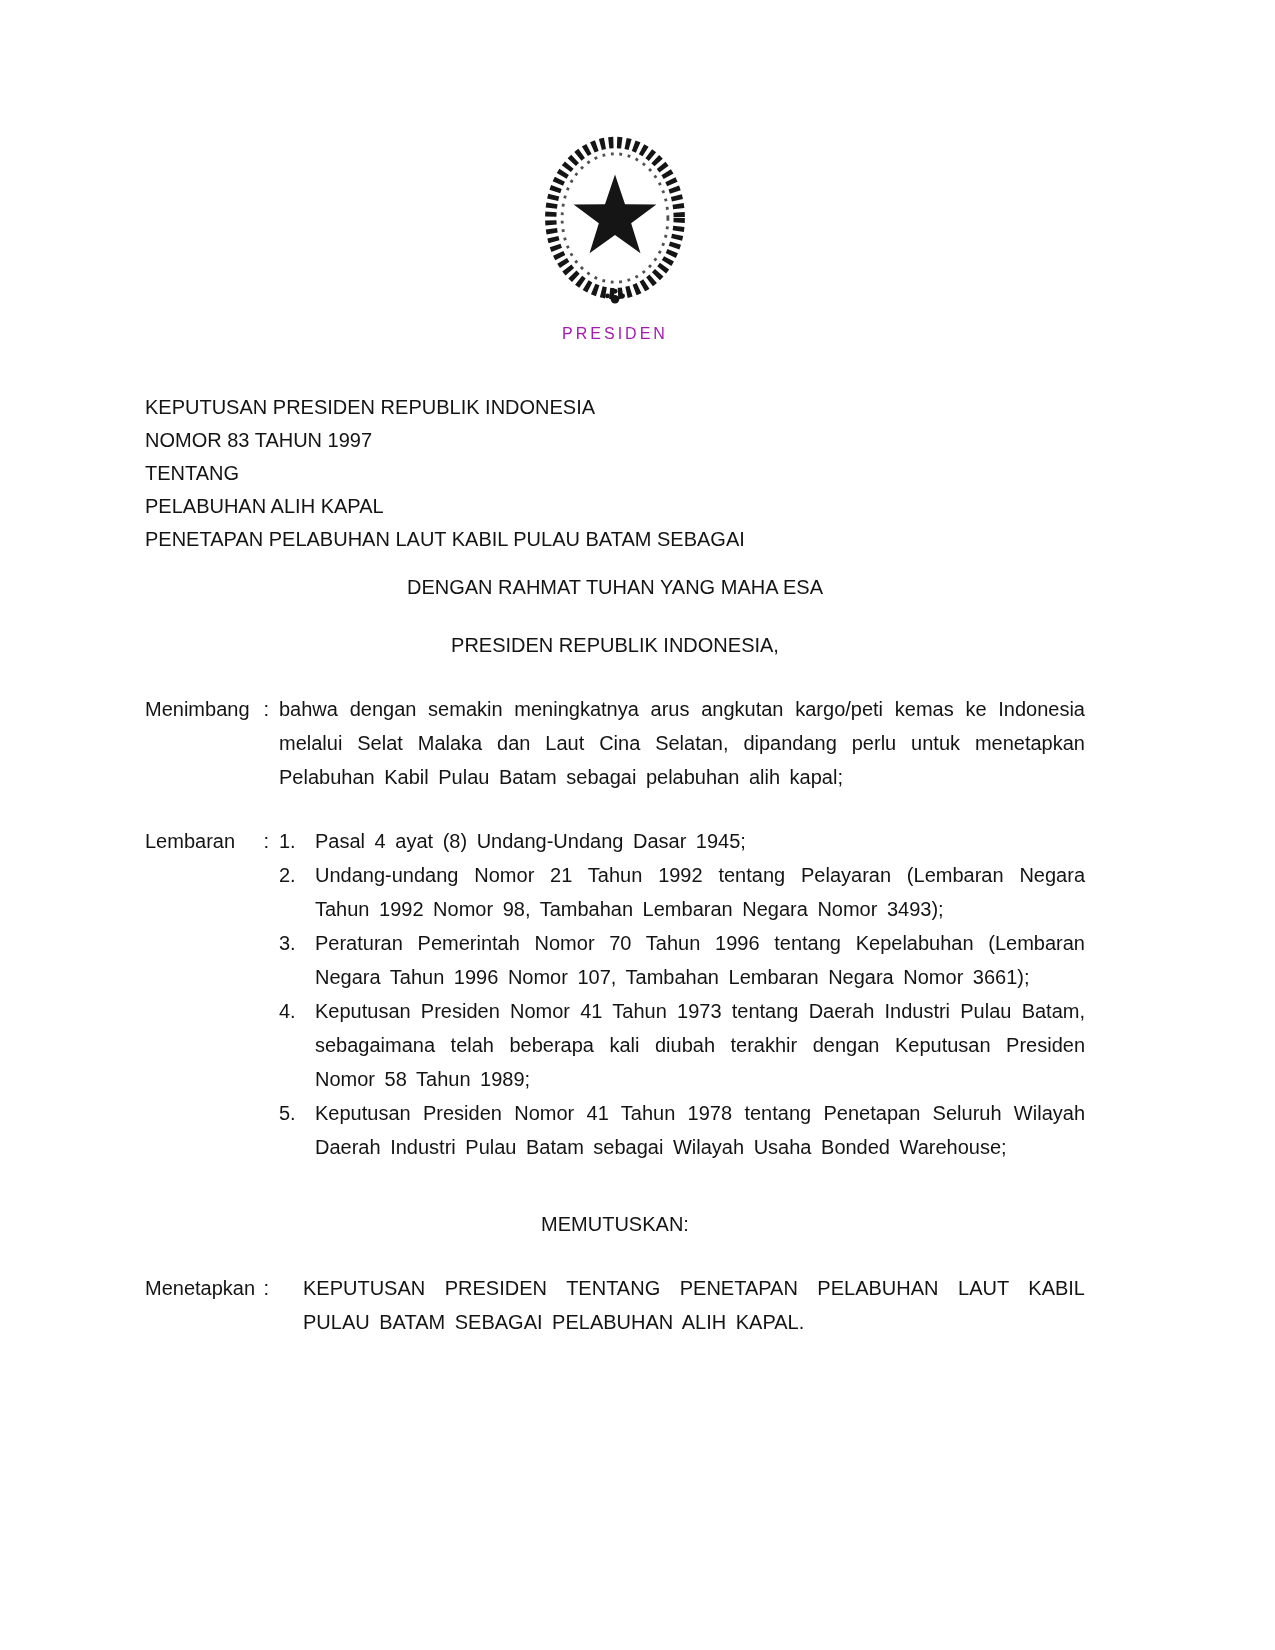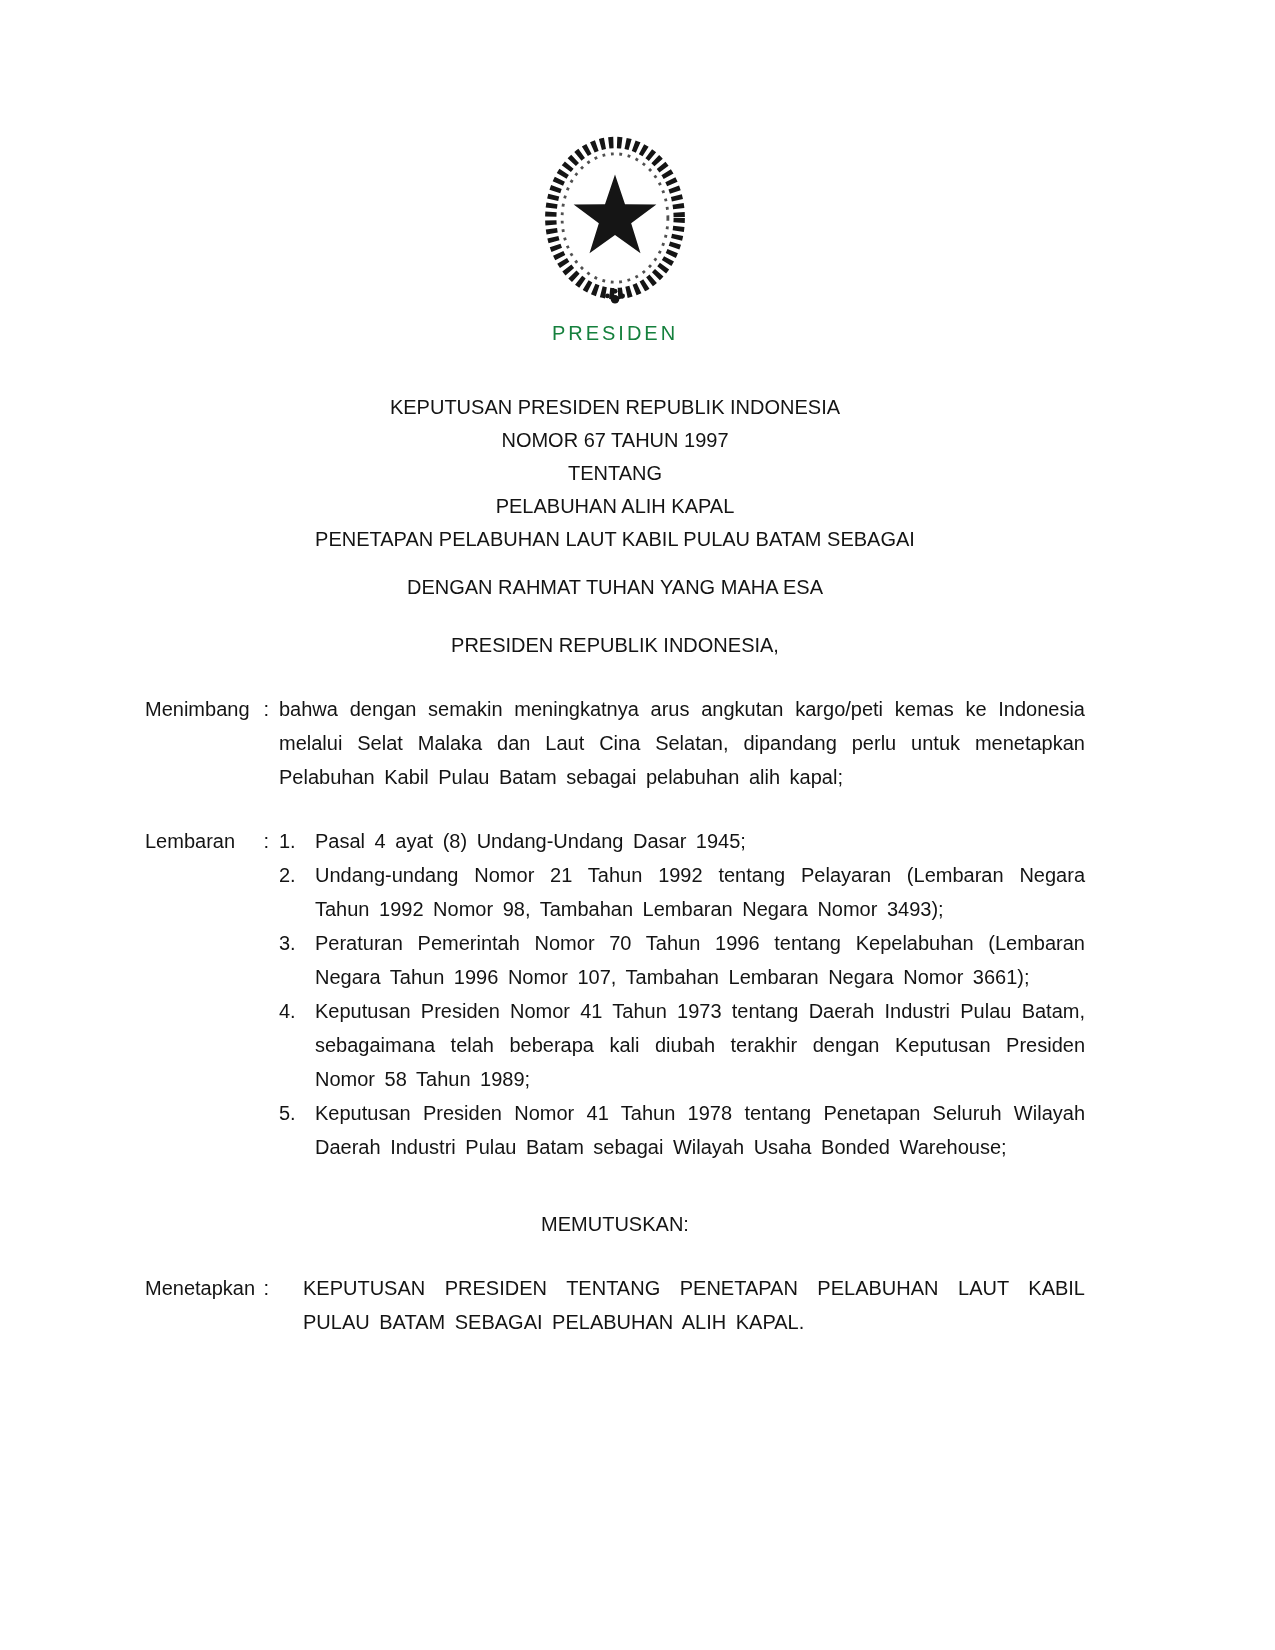--- a/index.html
+++ b/index.html
@@ -13,24 +13,24 @@
     color: #141414;
     font-family: "Liberation Sans", sans-serif;
     font-size: 20px;
     line-height: 34px;
     padding: 128px 190px 0 145px;
     overflow: hidden;
   }
   .letterhead { text-align: center; }
   .seal { display: block; margin: 0 auto; width: 170px; height: 180px; }
   .seal svg { display: block; width: 100%; height: 100%; }
-  .lh-line { font-size: 20px; line-height: 23px; letter-spacing: 3px; color: #15803d; }
+  .lh-line { font-size: 16px; line-height: 23px; letter-spacing: 3px; color: #a21caf; }
   .lh-line.first { margin-top: 14px; }
 
-  .title-block { text-align: center; margin-top: 46px; line-height: 33px; }
+  .title-block { text-align: left; margin-top: 46px; line-height: 33px; }
   .invocation { text-align: center; margin-top: 14px; }
   .issuer { text-align: center; margin-top: 24px; }
 
   .clause { display: flex; margin-top: 30px; }
   .clause-label {
     flex: 0 0 124px;
     margin-right: 10px;
     display: flex;
     justify-content: space-between;
     white-space: nowrap;
@@ -62,21 +62,21 @@
           <circle cx="98" cy="177.5" r="2.6"></circle>
           <circle cx="90" cy="172.5" r="2.6"></circle>
         </g>
       </svg>
     </span>
     <div class="lh-line first">PRESIDEN</div>
   </header>
 
   <section class="title-block">
     <div>KEPUTUSAN PRESIDEN REPUBLIK INDONESIA</div>
-    <div>NOMOR 67 TAHUN 1997</div>
+    <div>NOMOR 83 TAHUN 1997</div>
     <div>TENTANG</div>
     <div>PELABUHAN ALIH KAPAL</div>
     <div>PENETAPAN PELABUHAN LAUT KABIL PULAU BATAM SEBAGAI</div>
   </section>
 
   <p class="invocation">DENGAN RAHMAT TUHAN YANG MAHA ESA</p>
   <p class="issuer">PRESIDEN REPUBLIK INDONESIA,</p>
 
   <div class="clause">
     <div class="clause-label">

